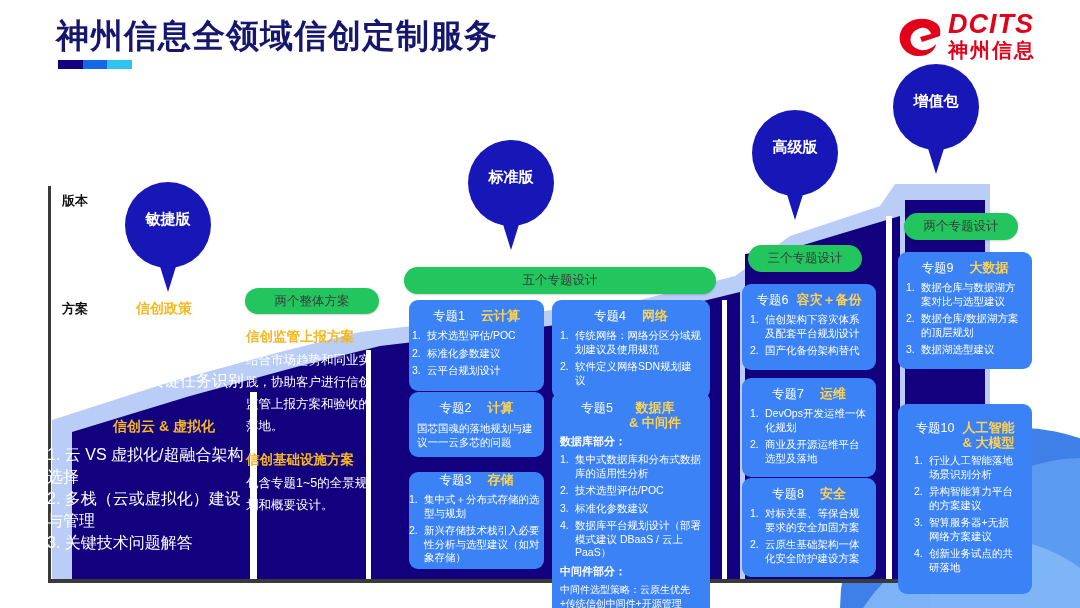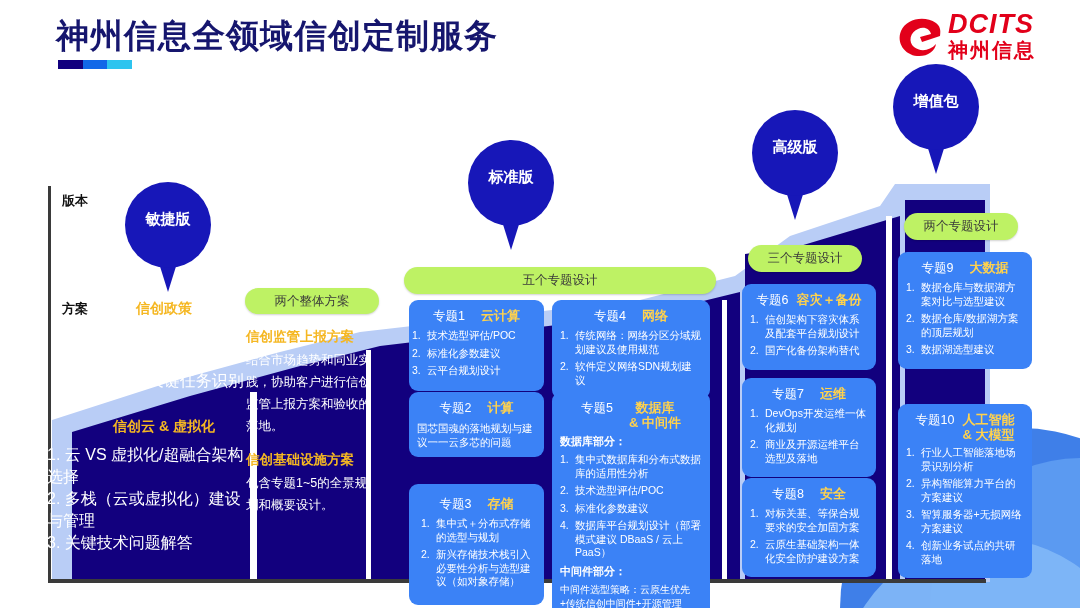--- a/index.html
+++ b/index.html
@@ -45,21 +45,21 @@
   .lbl-plan{left:62px;top:300px;}
 
   
   .stairs{position:absolute;left:0;top:0;width:1080px;height:608px;}
 
   
   .col{position:absolute;box-sizing:border-box;}
   .col-inner{position:relative;width:100%;height:100%;}
 
   .pill{
-    background:#bef264;border-radius:18px;
+    background:#22c55e;border-radius:18px;
     color:#3a3a3a;font-size:12.5px;text-align:center;
     line-height:26px;height:26px;
     box-shadow:0 1px 2px rgba(0,0,0,.18);
   }
 
   .card{
     background:#3b82f6;border-radius:9px;color:#ffffff;
     box-sizing:border-box;
   }
   .card-hd{display:flex;justify-content:center;align-items:flex-start;gap:16px;margin-bottom:4px;}
@@ -210,21 +210,21 @@
   </div>
 
   <div class="card" style="position:absolute;left:409px;top:392px;width:135px;padding:8px;">
     <div class="card-hd">
       <span class="card-no">专题2</span>
       <span class="card-tag">计算</span>
     </div>
     <div class="plain">国芯国魂的落地规划与建议一一云多芯的问题</div>
   </div>
 
-  <div class="card" style="position:absolute;left:409px;top:472px;width:135px;padding:12px;margin-top:12px;">
+  <div class="card" style="position:absolute;left:409px;top:472px;width:135px;padding:0;">
     <div class="card-hd">
       <span class="card-no">专题3</span>
       <span class="card-tag">存储</span>
     </div>
     <div class="li">
         <span class="n">1.</span>
         <span class="t">集中式＋分布式存储的选型与规划</span>
       </div>
     <div class="li">
         <span class="n">2.</span>
@@ -335,21 +335,21 @@
     <div class="li">
         <span class="n">2.</span>
         <span class="t">数据仓库/数据湖方案的顶层规划</span>
       </div>
     <div class="li">
         <span class="n">3.</span>
         <span class="t">数据湖选型建议</span>
       </div>
   </div>
 
-  <div class="card" style="position:absolute;left:898px;top:404px;width:134px;padding:8px;">
+  <div class="card" style="position:absolute;left:898px;top:404px;width:134px;padding:16px;">
     <div class="card-hd" style="align-items:flex-start;gap:8px;">
       <span class="card-no">专题10</span>
       <span class="card-tag" style="white-space:pre-line;">人工智能
 &amp; 大模型</span>
     </div>
     <div class="li">
         <span class="n">1.</span>
         <span class="t">行业人工智能落地场景识别分析</span>
       </div>
     <div class="li">

